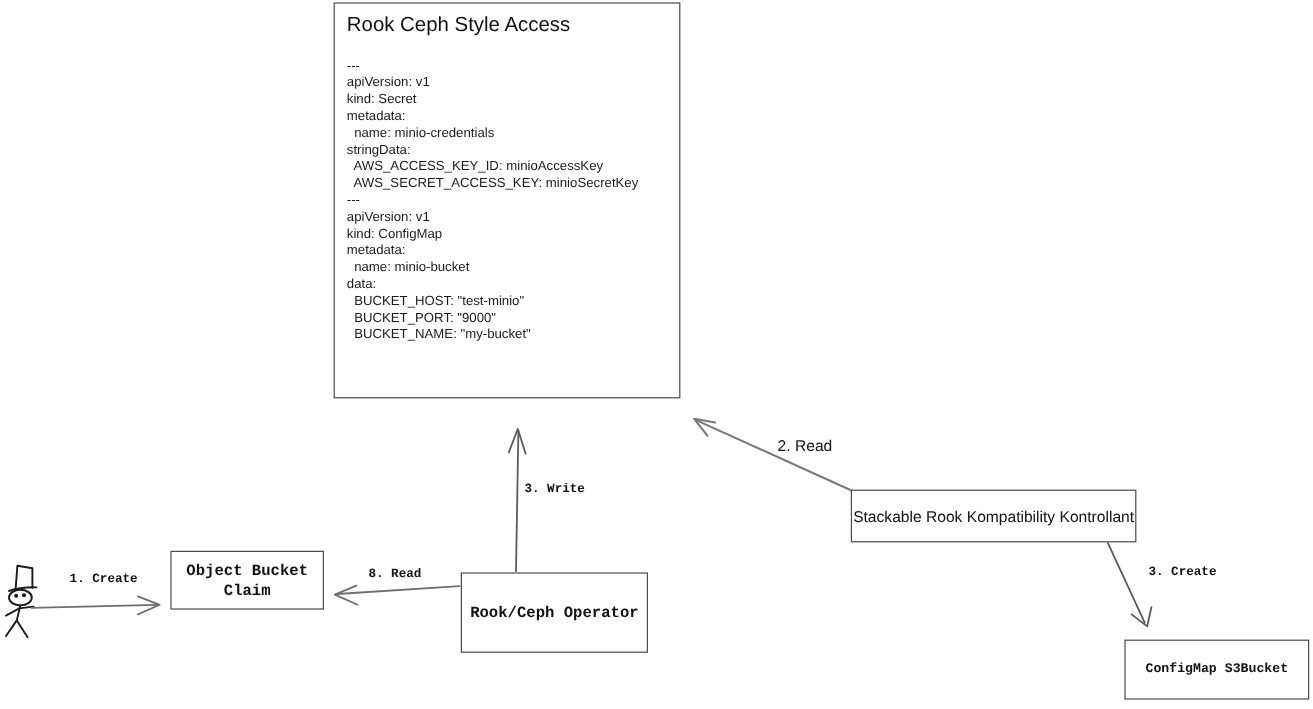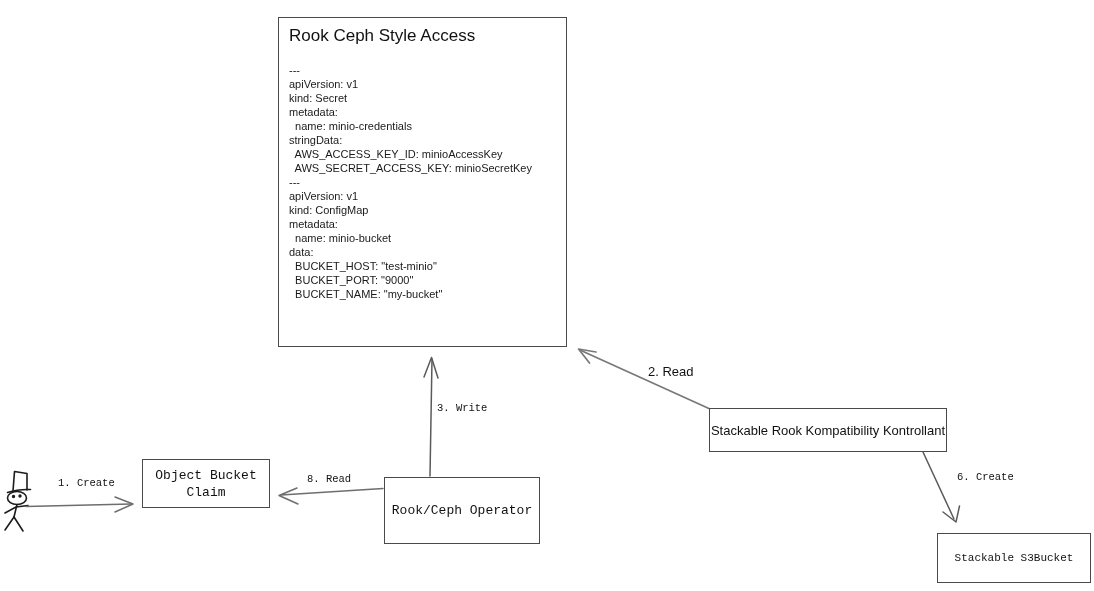--- a/index.html
+++ b/index.html
@@ -21,21 +21,21 @@
     width: 1094px; height: 591px;
     pointer-events: none;
   }
   .box {
     position: absolute;
     background: #ffffff;
     border: 1.6px solid #4a4a4a;
     box-sizing: border-box;
   }
   .main-box {
-    left: 278px; top: 17px;
+    left: 278px; top: 2px;
     width: 289px; height: 330px;
   }
   .main-title {
     margin: 8px 0 0 10px;
     font-family: "Liberation Sans", sans-serif;
     font-size: 17px;
     color: #111111;
   }
   .yaml {
     margin: 17px 0 0 10px;
@@ -50,21 +50,21 @@
     align-items: center;
     justify-content: center;
     text-align: center;
     color: #111111;
   }
   .node .node-label {
     white-space: pre-line;
   }
   .mono {
     font-family: "Liberation Mono", "DejaVu Sans Mono", monospace;
-    font-weight: 400;
+    font-weight: 700;
   }
   .node-obc {
     left: 142px; top: 459px;
     width: 128px; height: 49px;
     font-size: 13px; line-height: 17px;
   }
   .node-operator {
     left: 384px; top: 477px;
     width: 156px; height: 67px;
     font-size: 13px;
@@ -171,22 +171,22 @@
 
   <div class="box node mono node-operator">
     <span class="node-label">Rook/Ceph Operator</span>
   </div>
 
   <div class="box node node-srkk">
     <span class="node-label">Stackable Rook Kompatibility Kontrollant</span>
   </div>
 
   <div class="box node mono node-s3">
-    <span class="node-label">Stackable S3Bucket</span>
+    <span class="node-label">ConfigMap S3Bucket</span>
   </div>
 
   <div class="edge-label mono lbl-1">1. Create</div>
   <div class="edge-label mono lbl-2">8. Read</div>
   <div class="edge-label mono lbl-3">3. Write</div>
   <div class="edge-label sans lbl-4">2. Read</div>
-  <div class="edge-label mono lbl-5">6. Create</div>
+  <div class="edge-label mono lbl-5">3. Create</div>
 
 </div>
 
 </body></html>

